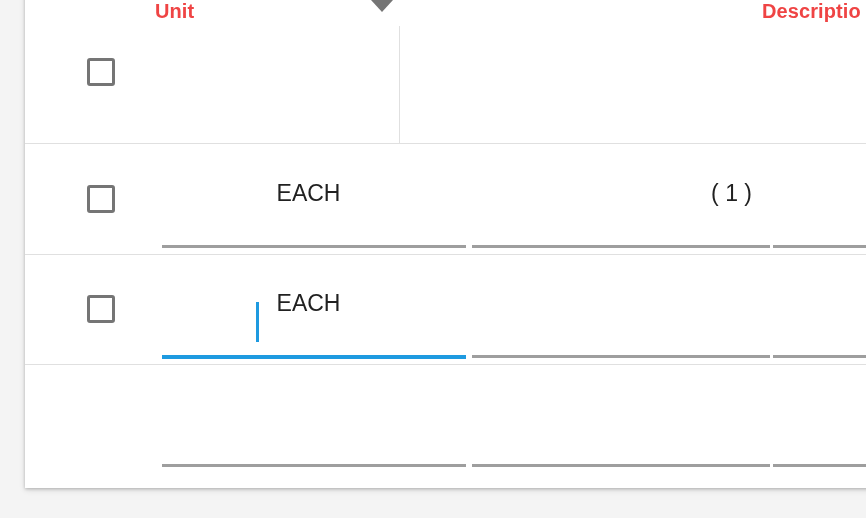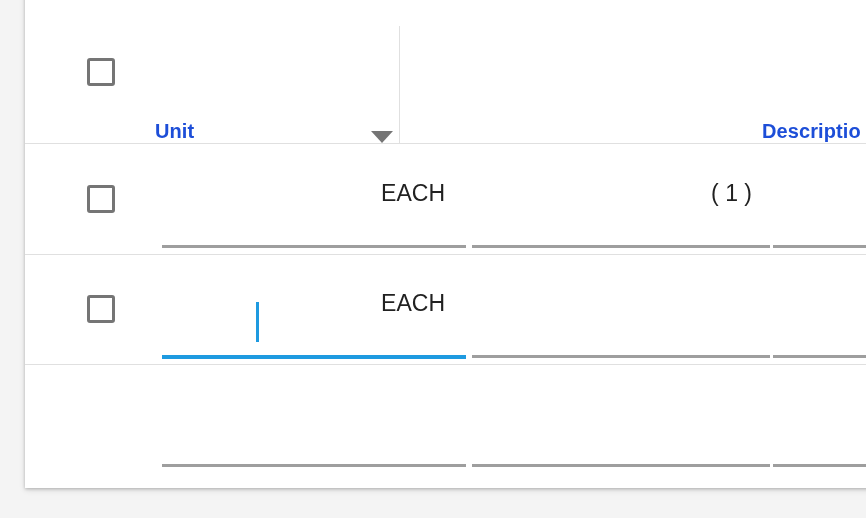--- a/index.html
+++ b/index.html
@@ -56,24 +56,24 @@
     width: 1px;
     height: 118px;
     background: #e0e0e0;
   }
 
   .th {
     position: absolute;
     top: 0;
     height: 143px;
     display: flex;
-    align-items: flex-end;
+    align-items: flex-start;
     font-size: 20px;
     font-weight: bold;
-    color: #1d4ed8;
+    color: #ef4444;
     letter-spacing: 0.1px;
     white-space: nowrap;
   }
 
   .th-unit {
     left: 130px;
     width: 244px;
     justify-content: flex-start;
   }
 
@@ -143,23 +143,23 @@
   .cell {
     position: absolute;
     display: flex;
     align-items: center;
     font-size: 23px;
     color: #212121;
     white-space: nowrap;
   }
 
   .cell-unit {
-    left: 115px;
+    left: 108px;
     width: 305px;
-    justify-content: flex-end;
+    justify-content: center;
     padding-left: 46px;
     box-sizing: border-box;
   }
 
   .cell-quantity {
     left: 422px;
     width: 305px;
     justify-content: flex-end;
     box-sizing: border-box;
   }

